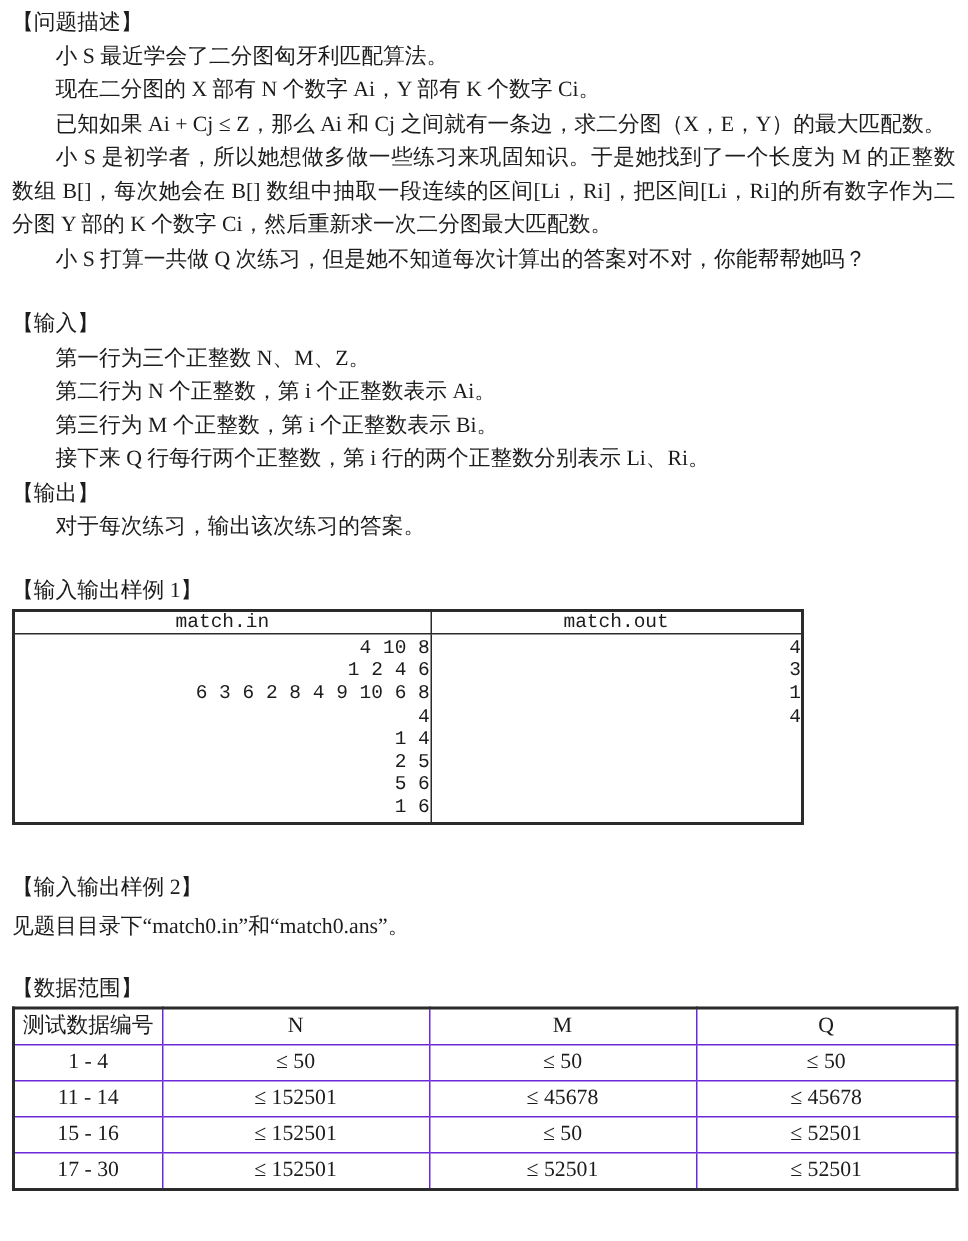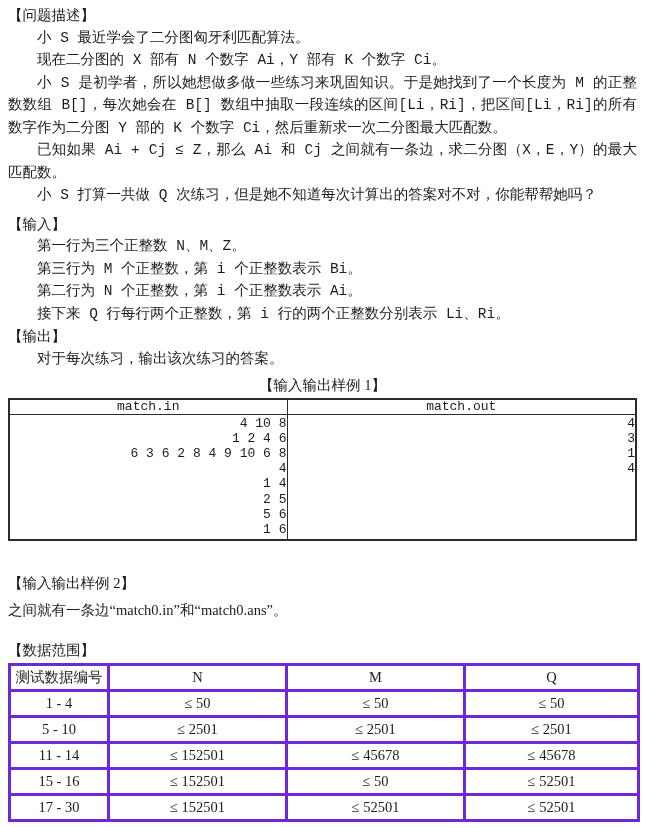--- a/index.html
+++ b/index.html
@@ -15,39 +15,38 @@
     font-size: 14.5px;
     line-height: 22.5px;
     white-space: nowrap;
   }
   .para {
     margin: 0;
     font-size: 14.5px;
     line-height: 22.5px;
     text-indent: 2em;
     text-align: justify;
-    font-family: Liberation Mono, monospace;
   }
   .para-noindent {
     margin: 4px 0 0 0;
     font-size: 14.5px;
     line-height: 22.5px;
   }
 
-  .mt-input   { margin-top: 6px; }
+  .mt-input   { margin-top: 21px; }
   .mt-output  { }
-  .mt-sample1 { margin-top: 4px; text-align: center; }
+  .mt-sample1 { margin-top: 20px; }
   .mt-sample2 { margin-top: 31px; }
   .mt-range   { margin-top: 18px; }
 
   
   table.sample-table {
     border-collapse: collapse;
     table-layout: fixed;
-    width: 629px;
+    width: 528px;
     margin-top: 1px;
     border: 2px solid #2b2b2b;
     font-family: "Liberation Mono", "DejaVu Sans Mono", monospace;
     font-size: 13px;
   }
   table.sample-table th {
     border: 1px solid #2b2b2b;
     font-weight: normal;
     text-align: center;
     height: 14px;
@@ -65,45 +64,45 @@
   
   table.range-table {
     border-collapse: collapse;
     table-layout: fixed;
     width: 629px;
     margin-top: 1px;
     border: 2px solid #2b2b2b;
     font-size: 14.5px;
   }
   table.range-table th, table.range-table td {
-    border: 3px solid #6d28d9;
+    border: 1px solid #6d28d9;
     font-weight: normal;
     text-align: center;
     height: 23px;
     line-height: 23px;
     padding: 0;
     overflow: hidden;
   }
 </style>
 </head>
 <body>
 
 <div class="page">
 
   <div class="heading">【问题描述】</div>
   <p class="para">小 S 最近学会了二分图匈牙利匹配算法。</p>
   <p class="para">现在二分图的 X 部有 N 个数字 Ai，Y 部有 K 个数字 Ci。</p>
+  <p class="para">已知如果 Ai + Cj ≤ Z，那么 Ai 和 Cj 之间就有一条边，求二分图（X，E，Y）的最大匹配数。</p>
   <p class="para">小 S 是初学者，所以她想做多做一些练习来巩固知识。于是她找到了一个长度为 M 的正整数数组 B[]，每次她会在 B[] 数组中抽取一段连续的区间[Li，Ri]，把区间[Li，Ri]的所有数字作为二分图 Y 部的 K 个数字 Ci，然后重新求一次二分图最大匹配数。</p>
-  <p class="para">已知如果 Ai + Cj ≤ Z，那么 Ai 和 Cj 之间就有一条边，求二分图（X，E，Y）的最大匹配数。</p>
   <p class="para">小 S 打算一共做 Q 次练习，但是她不知道每次计算出的答案对不对，你能帮帮她吗？</p>
 
   <div class="heading mt-input">【输入】</div>
   <p class="para">第一行为三个正整数 N、M、Z。</p>
+  <p class="para">第二行为 N 个正整数，第 i 个正整数表示 Ai。</p>
   <p class="para">第三行为 M 个正整数，第 i 个正整数表示 Bi。</p>
-  <p class="para">第二行为 N 个正整数，第 i 个正整数表示 Ai。</p>
   <p class="para">接下来 Q 行每行两个正整数，第 i 行的两个正整数分别表示 Li、Ri。</p>
 
   <div class="heading mt-output">【输出】</div>
   <p class="para">对于每次练习，输出该次练习的答案。</p>
 
   <div class="heading mt-sample1">【输入输出样例 1】</div>
   <table class="sample-table">
     <colgroup>
         <col style="width:278px">
         <col>
@@ -130,21 +129,21 @@
           <div class="mono-line">4</div>
           <div class="mono-line">3</div>
           <div class="mono-line">1</div>
           <div class="mono-line">4</div>
         </td>
       </tr>
     </tbody>
   </table>
 
   <div class="heading mt-sample2">【输入输出样例 2】</div>
-  <p class="para-noindent">之间就有一条边“match0.in”和“match0.ans”。</p>
+  <p class="para-noindent">见题目目录下“match0.in”和“match0.ans”。</p>
 
   <div class="heading mt-range">【数据范围】</div>
   <table class="range-table">
     <colgroup>
       <col style="width:99px">
         <col style="width:178px">
         <col style="width:178px">
         <col style="width:174px">
     </colgroup>
     <thead>
@@ -156,26 +155,20 @@
       </tr>
     </thead>
     <tbody>
       <tr>
         <td>1 - 4</td>
         <td>≤ 50</td>
         <td>≤ 50</td>
         <td>≤ 50</td>
       </tr>
       <tr>
-        <td>5 - 10</td>
-        <td>≤ 2501</td>
-        <td>≤ 2501</td>
-        <td>≤ 2501</td>
-      </tr>
-      <tr>
         <td>11 - 14</td>
         <td>≤ 152501</td>
         <td>≤ 45678</td>
         <td>≤ 45678</td>
       </tr>
       <tr>
         <td>15 - 16</td>
         <td>≤ 152501</td>
         <td>≤ 50</td>
         <td>≤ 52501</td>

